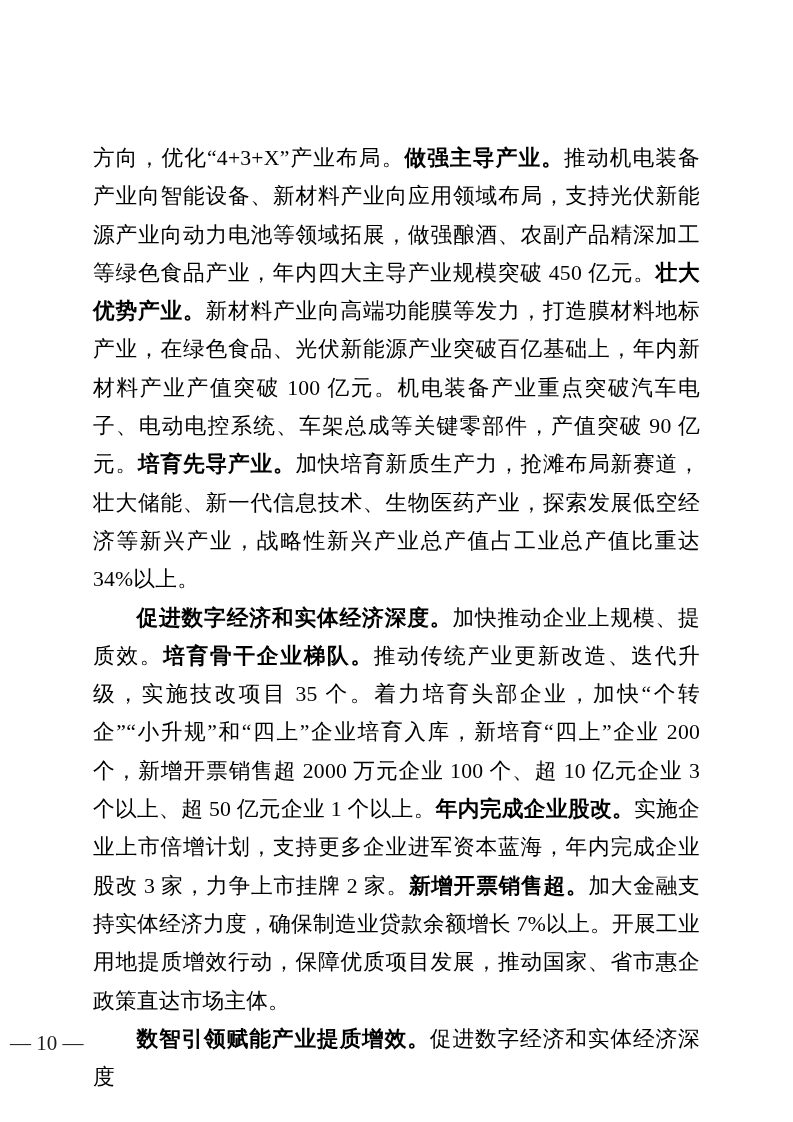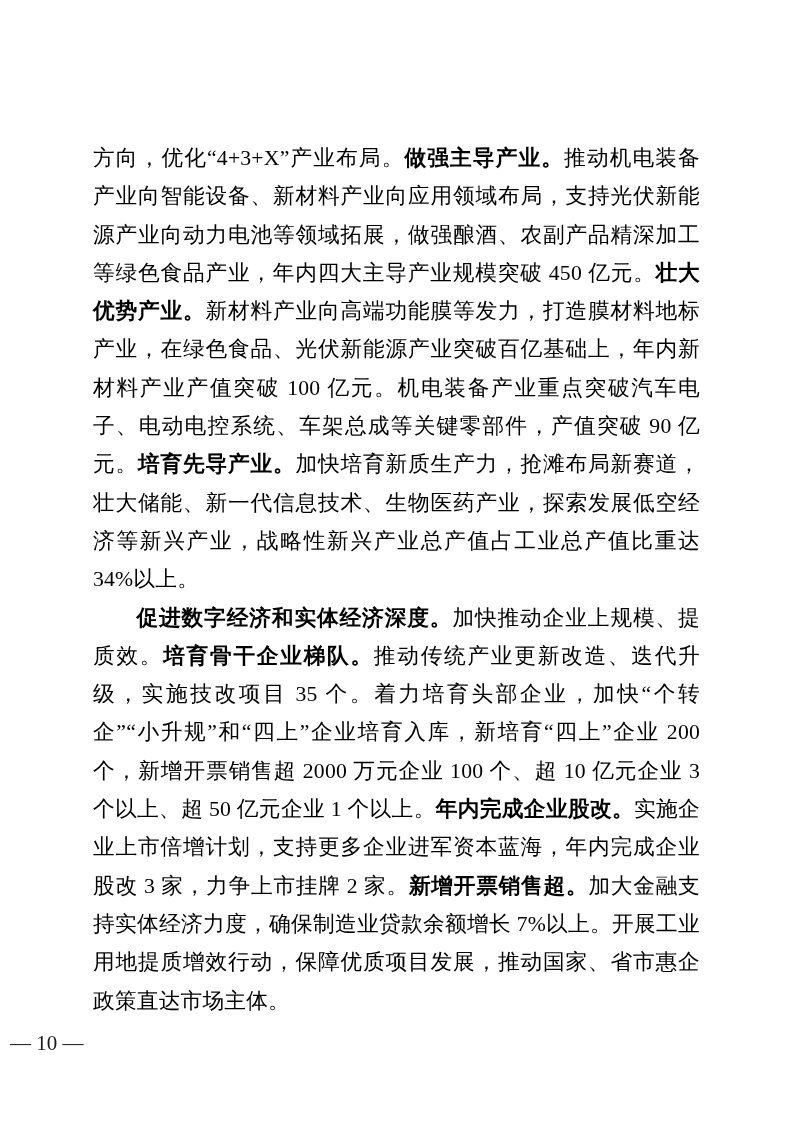--- a/index.html
+++ b/index.html
@@ -47,20 +47,23 @@
   <div class="content">
 
     <p class="para no-indent">
       <span>方向，优化“4+3+X”产业布局。</span><b>做强主导产业。</b><span>推动机电装备产业向智能设备、新材料产业向应用领域布局，支持光伏新能源产业向动力电池等领域拓展，做强酿酒、农副产品精深加工等绿色食品产业，年内四大主导产业规模突破 450 亿元。</span><b>壮大优势产业。</b><span>新材料产业向高端功能膜等发力，打造膜材料地标产业，在绿色食品、光伏新能源产业突破百亿基础上，年内新材料产业产值突破 100 亿元。机电装备产业重点突破汽车电子、电动电控系统、车架总成等关键零部件，产值突破 90 亿元。</span><b>培育先导产业。</b><span>加快培育新质生产力，抢滩布局新赛道，壮大储能、新一代信息技术、生物医药产业，探索发展低空经济等新兴产业，战略性新兴产业总产值占工业总产值比重达 34%以上。</span>
     </p>
 
     <p class="para">
       <b>促进数字经济和实体经济深度。</b><span>加快推动企业上规模、提质效。</span><b>培育骨干企业梯队。</b><span>推动传统产业更新改造、迭代升级，实施技改项目 35 个。着力培育头部企业，加快“个转企”“小升规”和“四上”企业培育入库，新培育“四上”企业 200 个，新增开票销售超 2000 万元企业 100 个、超 10 亿元企业 3 个以上、超 50 亿元企业 1 个以上。</span><b>年内完成企业股改。</b><span>实施企业上市倍增计划，支持更多企业进军资本蓝海，年内完成企业股改 3 家，力争上市挂牌 2 家。</span><b>新增开票销售超。</b><span>加大金融支持实体经济力度，确保制造业贷款余额增长 7%以上。开展工业用地提质增效行动，保障优质项目发展，推动国家、省市惠企政策直达市场主体。</span>
     </p>
 
+    <p class="para">
+      <b>数智引领赋能产业提质增效。</b><span>促进数字经济和实体经济深度</span>
+    </p>
 
   </div>
 
   <div class="footer">
     <span>— 10 —</span>
   </div>
 
 </div>
 
 </body></html>

